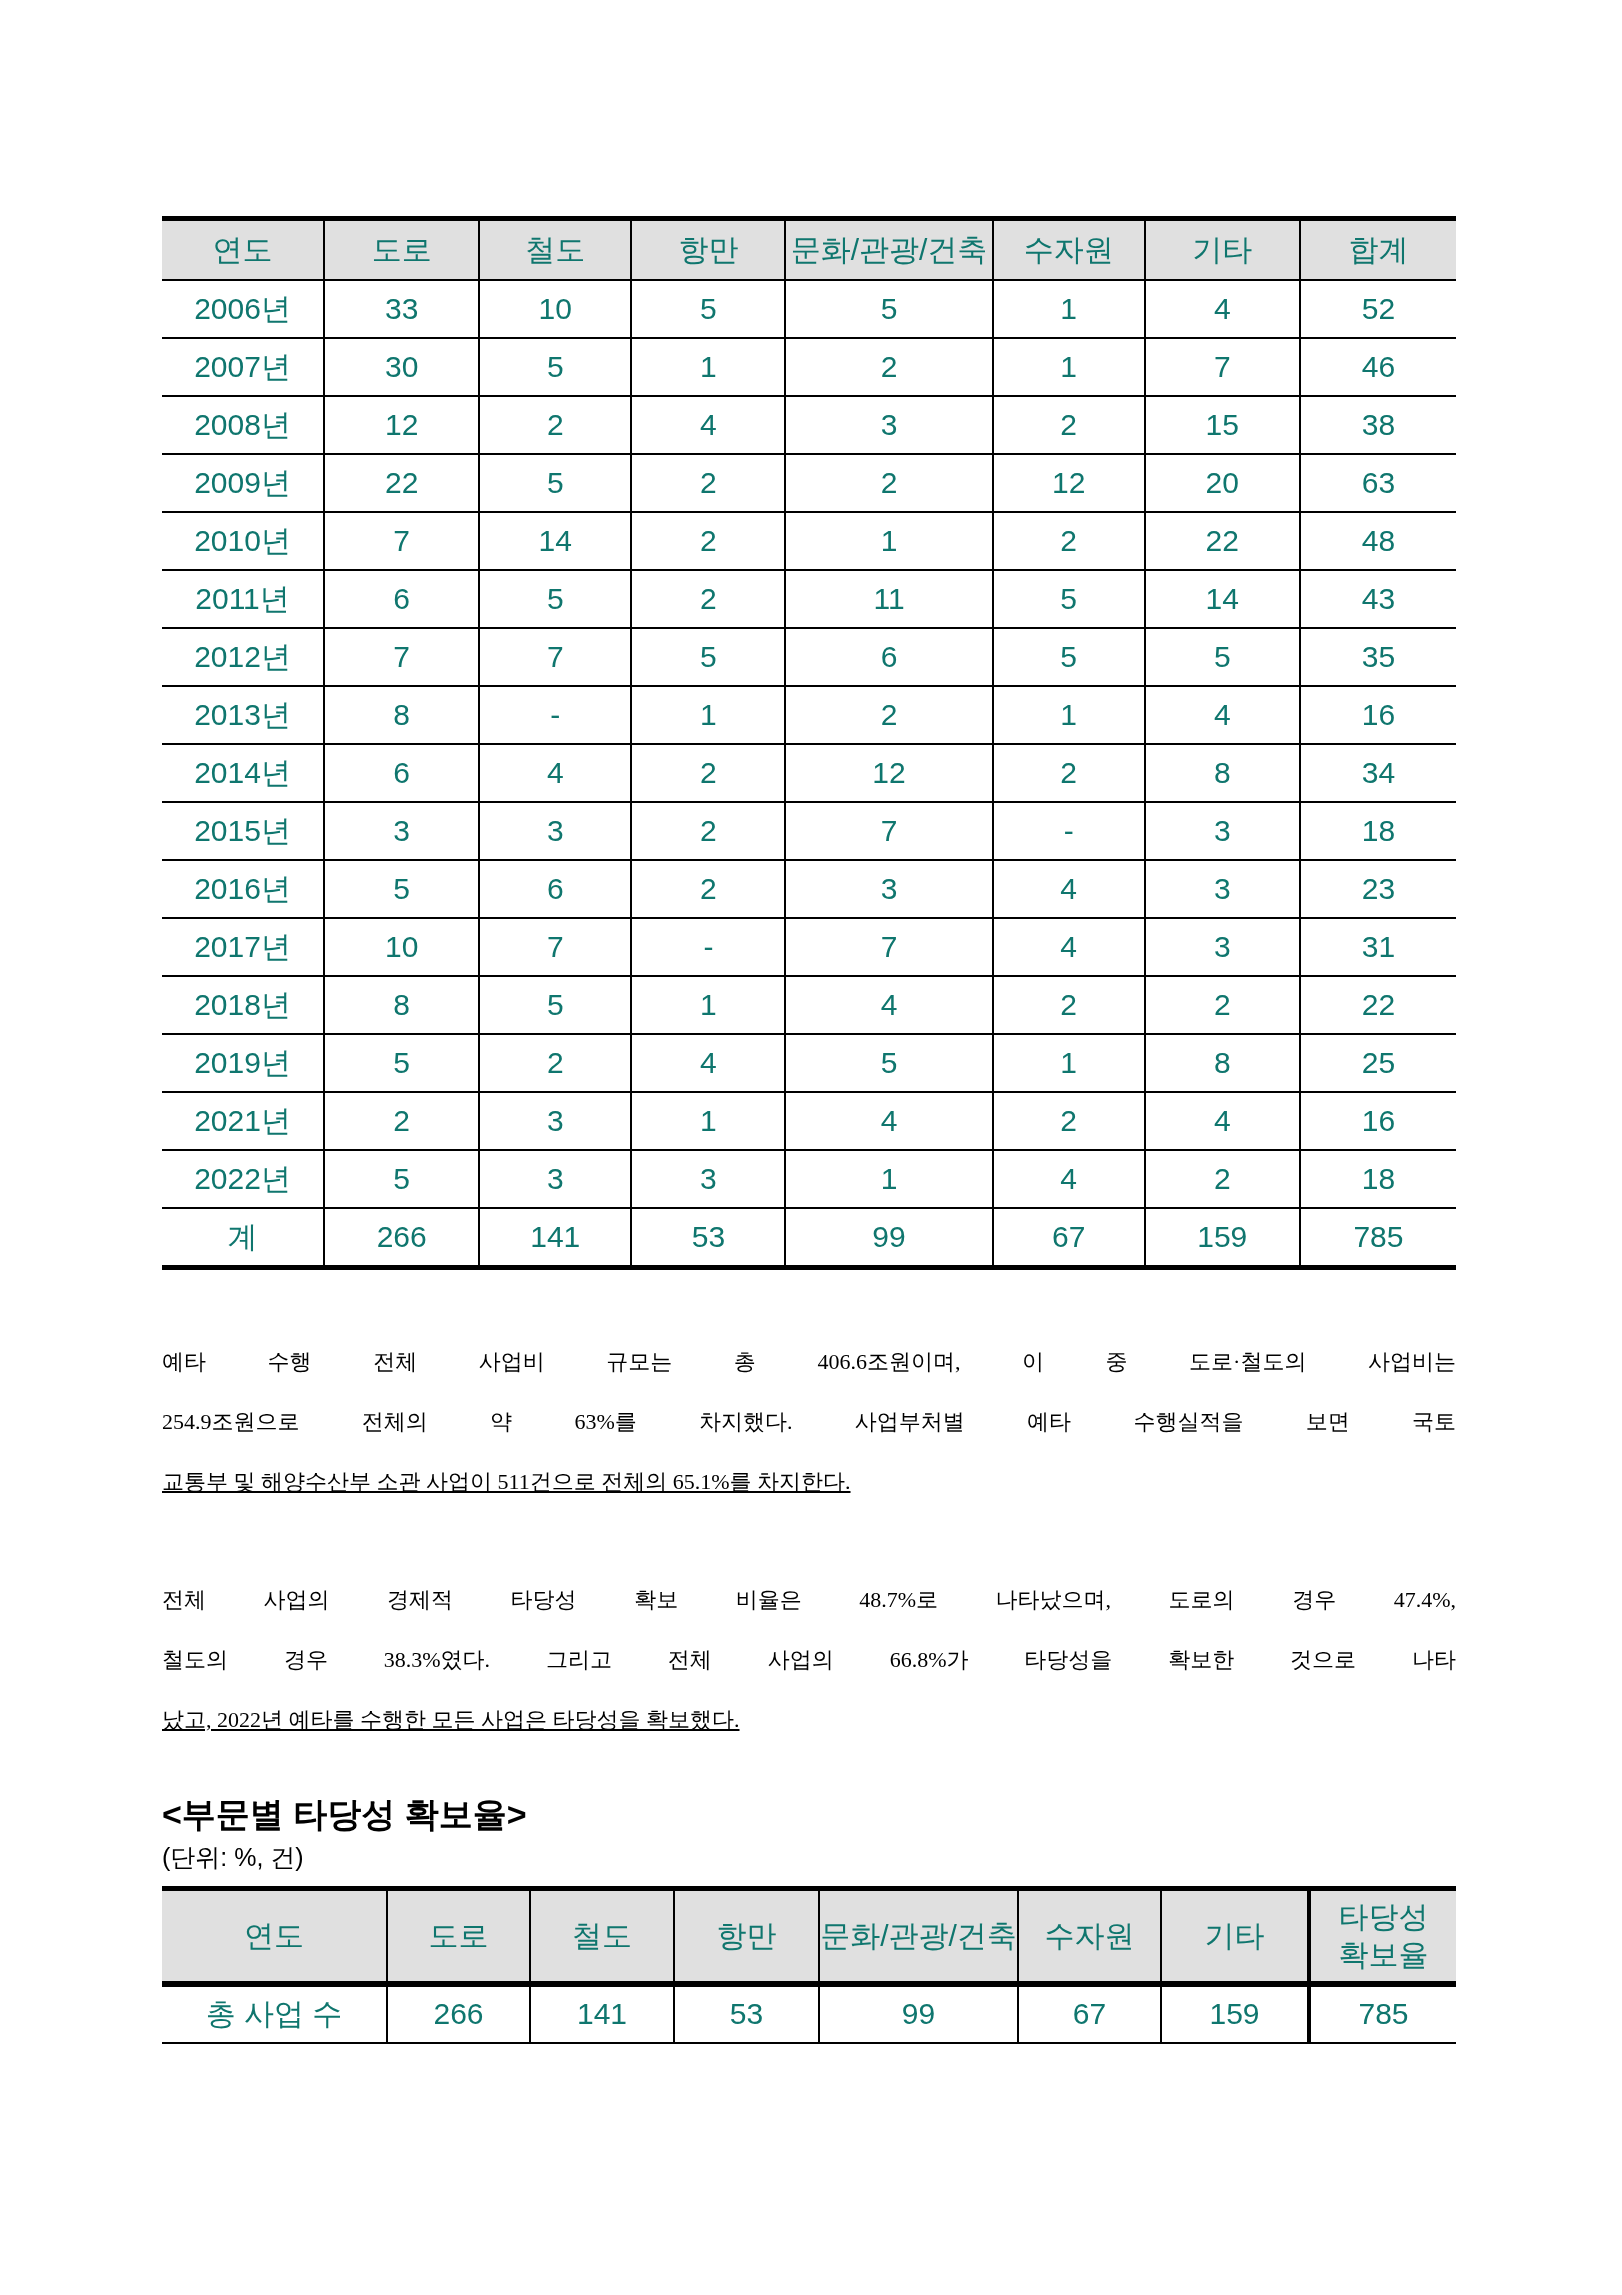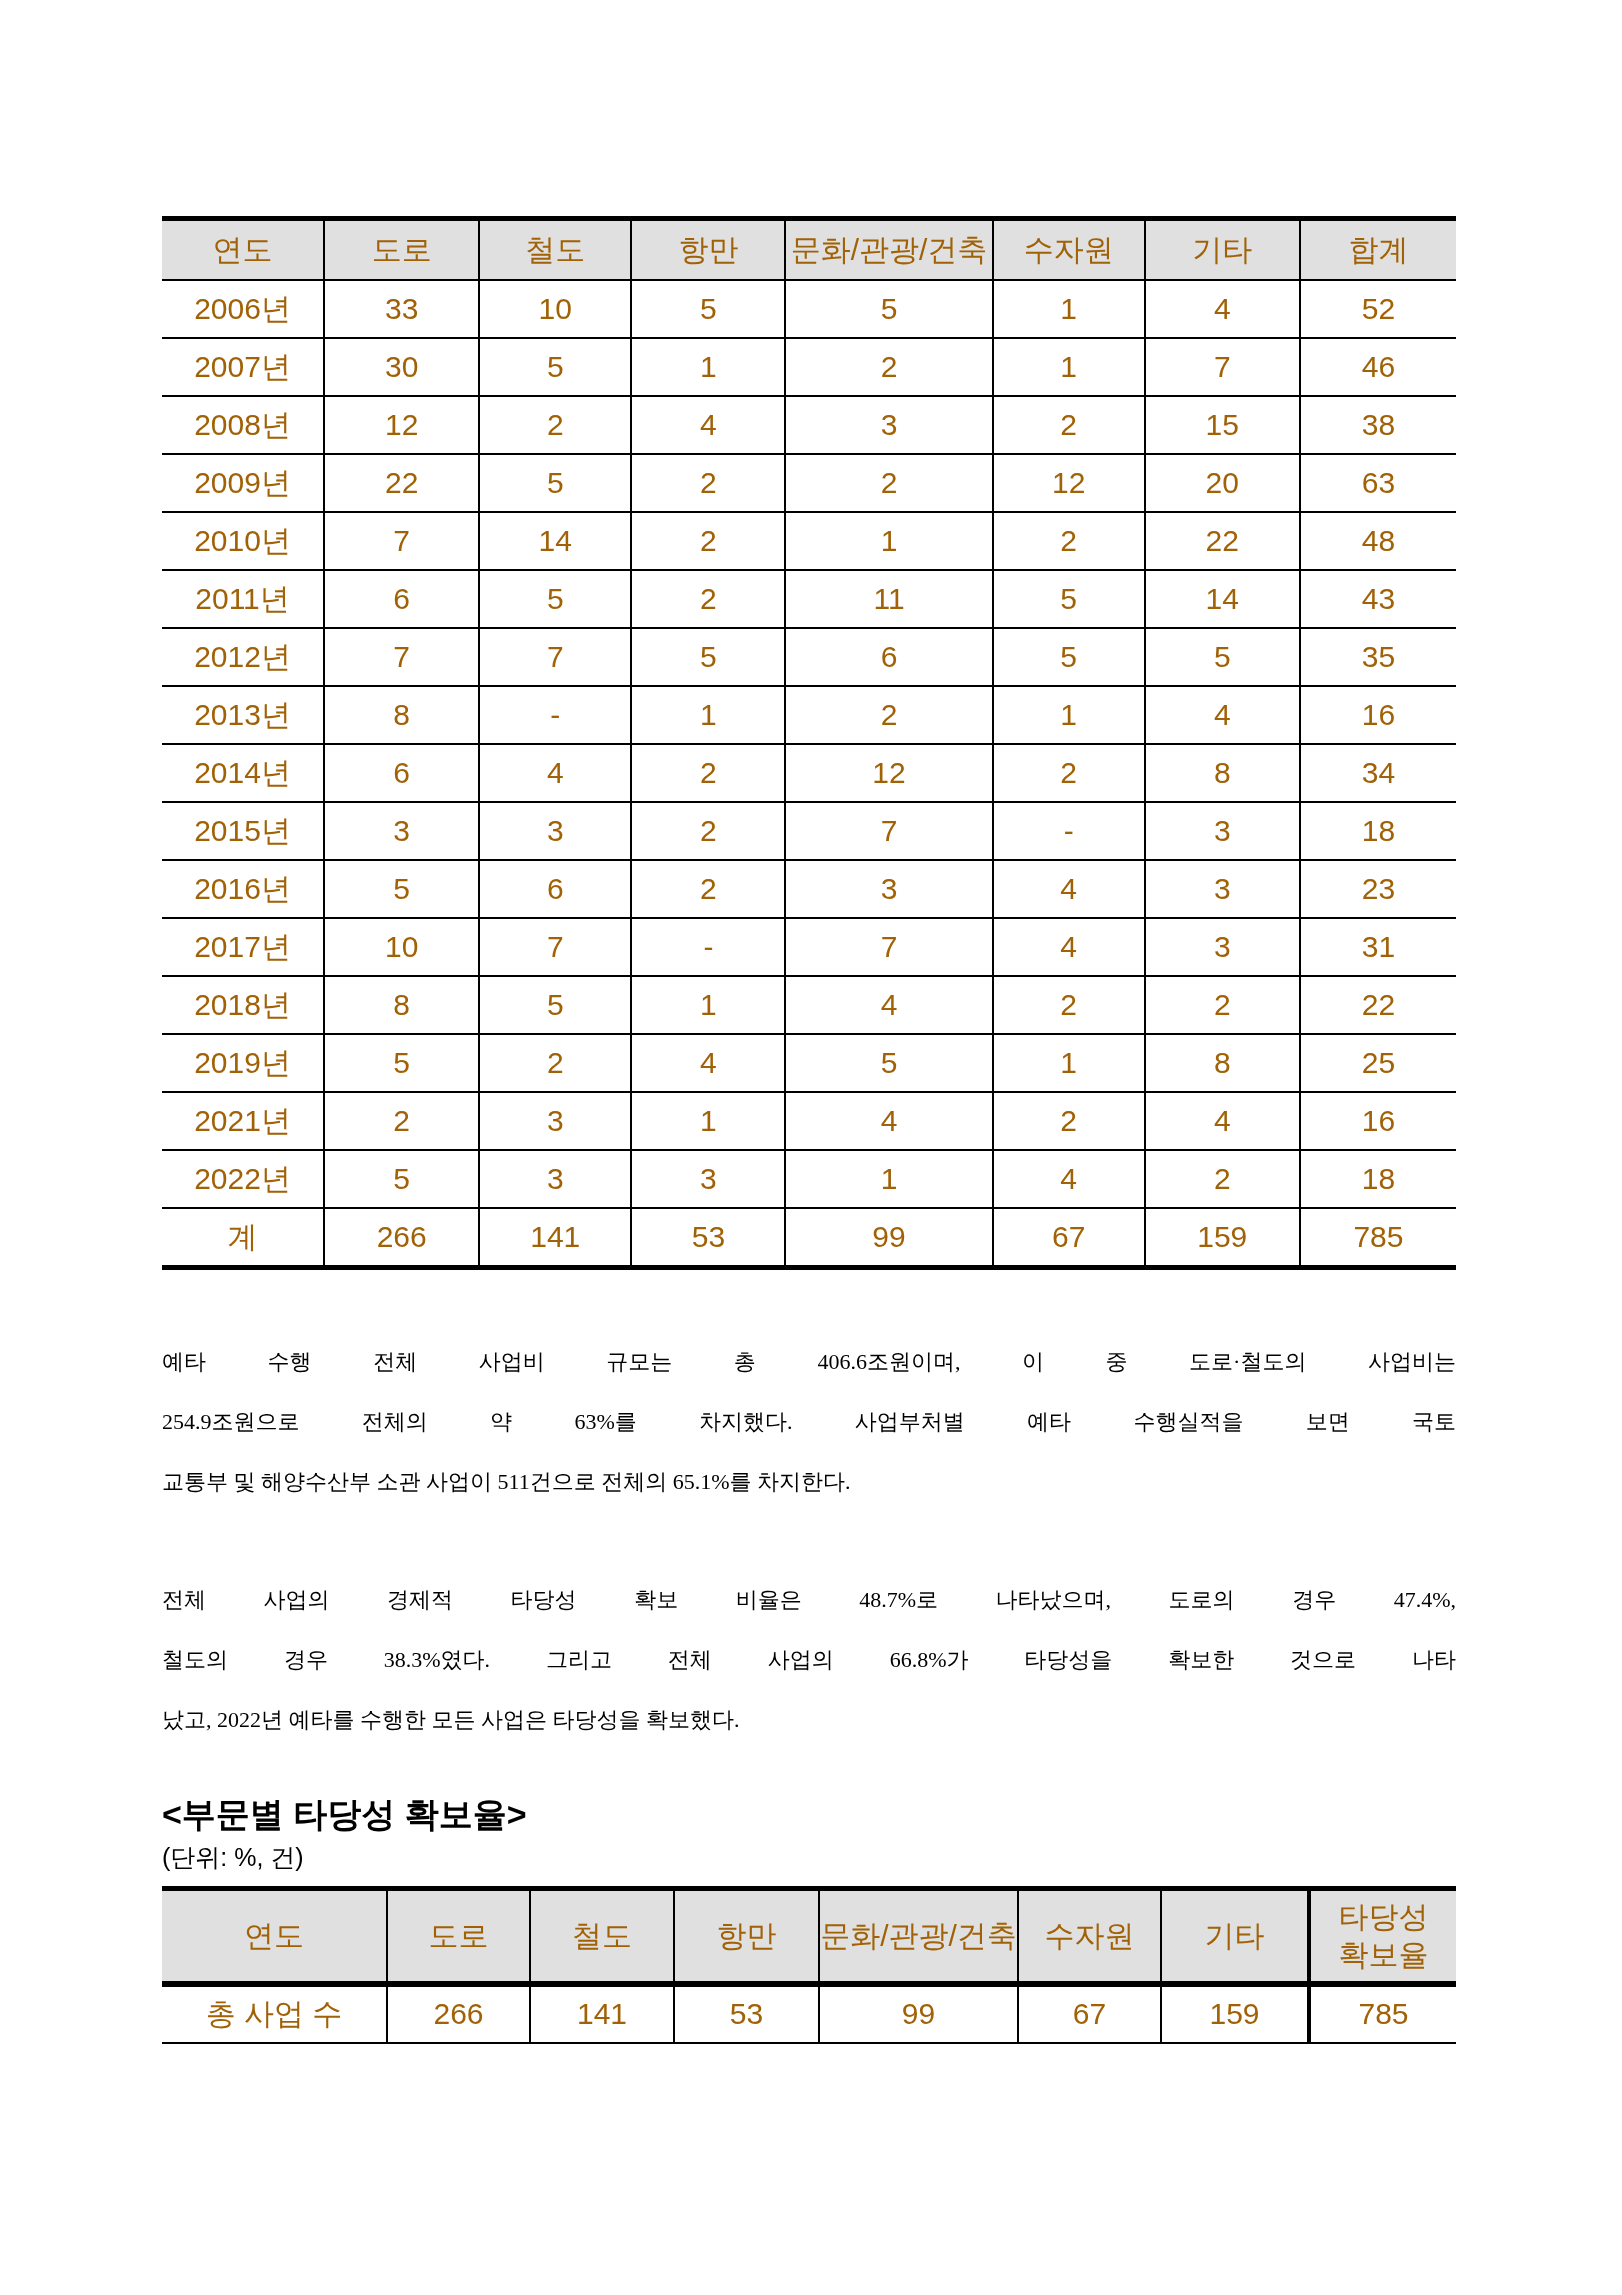--- a/index.html
+++ b/index.html
@@ -22,21 +22,21 @@
     width: 1294px;
   }
 
   
   table {
     width: 100%;
     table-layout: fixed;
     border-collapse: collapse;
     font-family: "Liberation Sans", sans-serif;
     font-size: 30px;
-    color: #a16207;
+    color: #0f766e;
   }
   th, td {
     text-align: center;
     vertical-align: middle;
     padding: 0;
     font-weight: normal;
     word-break: keep-all;
   }
 
   
@@ -76,20 +76,21 @@
   .para .line {
     line-height: 60px;
     text-align: justify;
     text-align-last: justify;
     word-break: keep-all;
     white-space: normal;
   }
   .para .line.last {
     text-align: center;
     text-align-last: left;
+    text-decoration: underline;
   }
   .para1 { margin-top: 62px; }
   .para2 { margin-top: 58px; }
 
   
   .t2-title {
     margin-top: 41px;
     text-align: left;
     font-family: "Liberation Sans", sans-serif;
     font-weight: bold;

